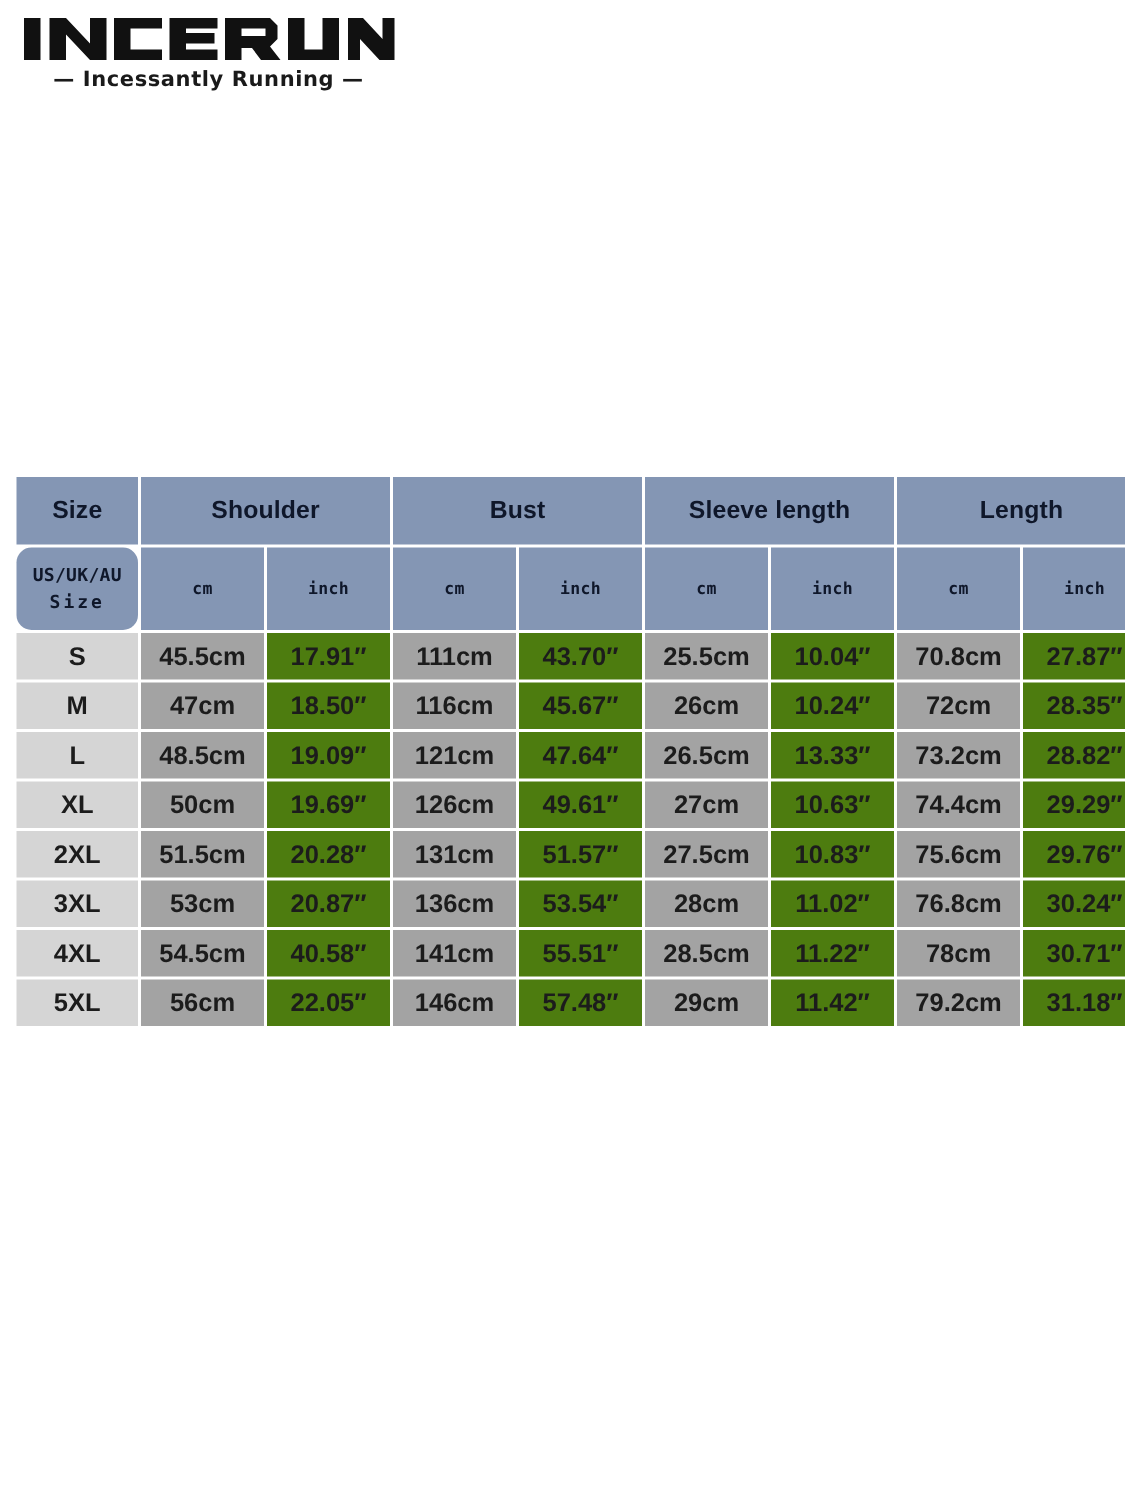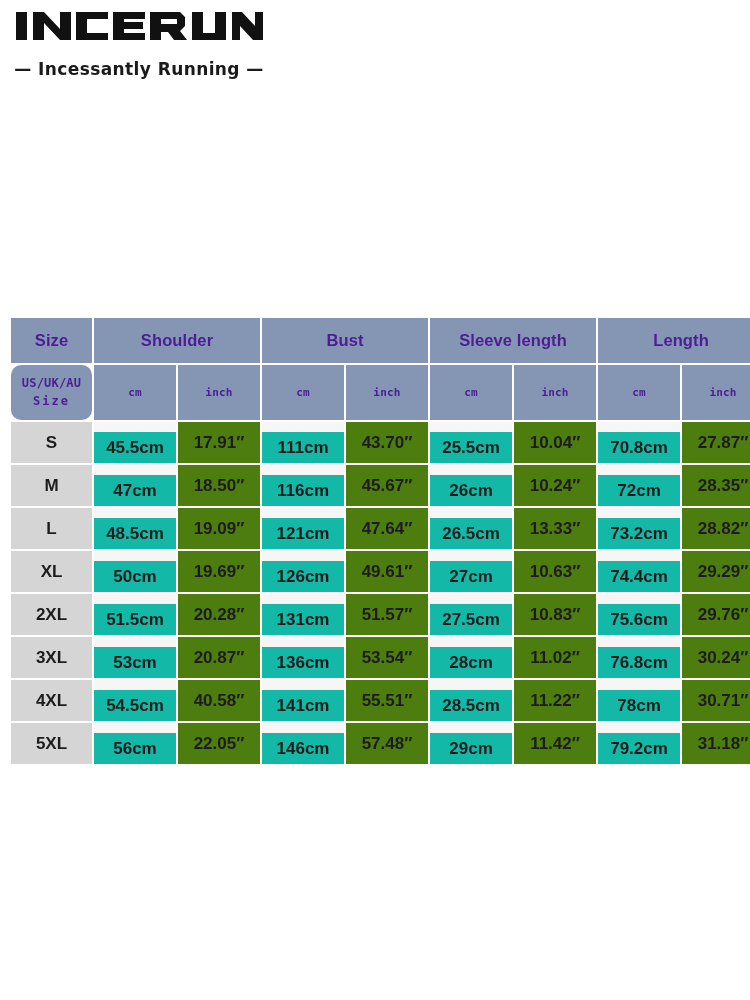--- a/index.html
+++ b/index.html
@@ -22,25 +22,25 @@
     top: 8px;
     width: 260px;
   }
   #brand-mark {
     display: block;
     width: 250px;
     height: 36px;
   }
   #brand-tagline {
     display: block;
-    margin-top: 15px;
+    margin-top: 1px;
     text-align: center;
     width: 250px;
     font-family: "DejaVu Sans", sans-serif;
-    font-size: 17px;
+    font-size: 14px;
     font-weight: 600;
     letter-spacing: 0.4px;
     color: #1a1a1a;
     white-space: nowrap;
   }
 
   
   #size-table-wrap {
     position: absolute;
     left: 9px;
@@ -57,21 +57,21 @@
   table.size-table td {
     padding: 0;
     margin: 0;
     text-align: center;
     vertical-align: middle;
   }
 
   
   th.grp, th.sub {
     background: #8496b4;
-    color: #4c1d95;
+    color: #0f172a;
     border: 0;
   }
   th.grp {
     height: 45px;
     font-family: "Liberation Sans", sans-serif;
     font-size: 16.5px;
     font-weight: bold;
     letter-spacing: 0.1px;
   }
   th.sub {
@@ -103,24 +103,23 @@
   }
   td.inchcell {
     background: #4d7c0f;
   }
   td.cmcell {
     background: #f6f6f6;
     position: relative;
   }
   td.cmcell > span.chip {
     display: block;
-    background: #14b8a6;
+    background: #a3a3a3;
     height: 31px;
     line-height: 31px;
-    margin-top: 10px;
   }
   td.inchcell > span.plain,
   td.sizecell > span.plain {
     display: block;
     height: 31px;
     line-height: 31px;
   }
 
   
   col.c-size  { width: 81px; }

